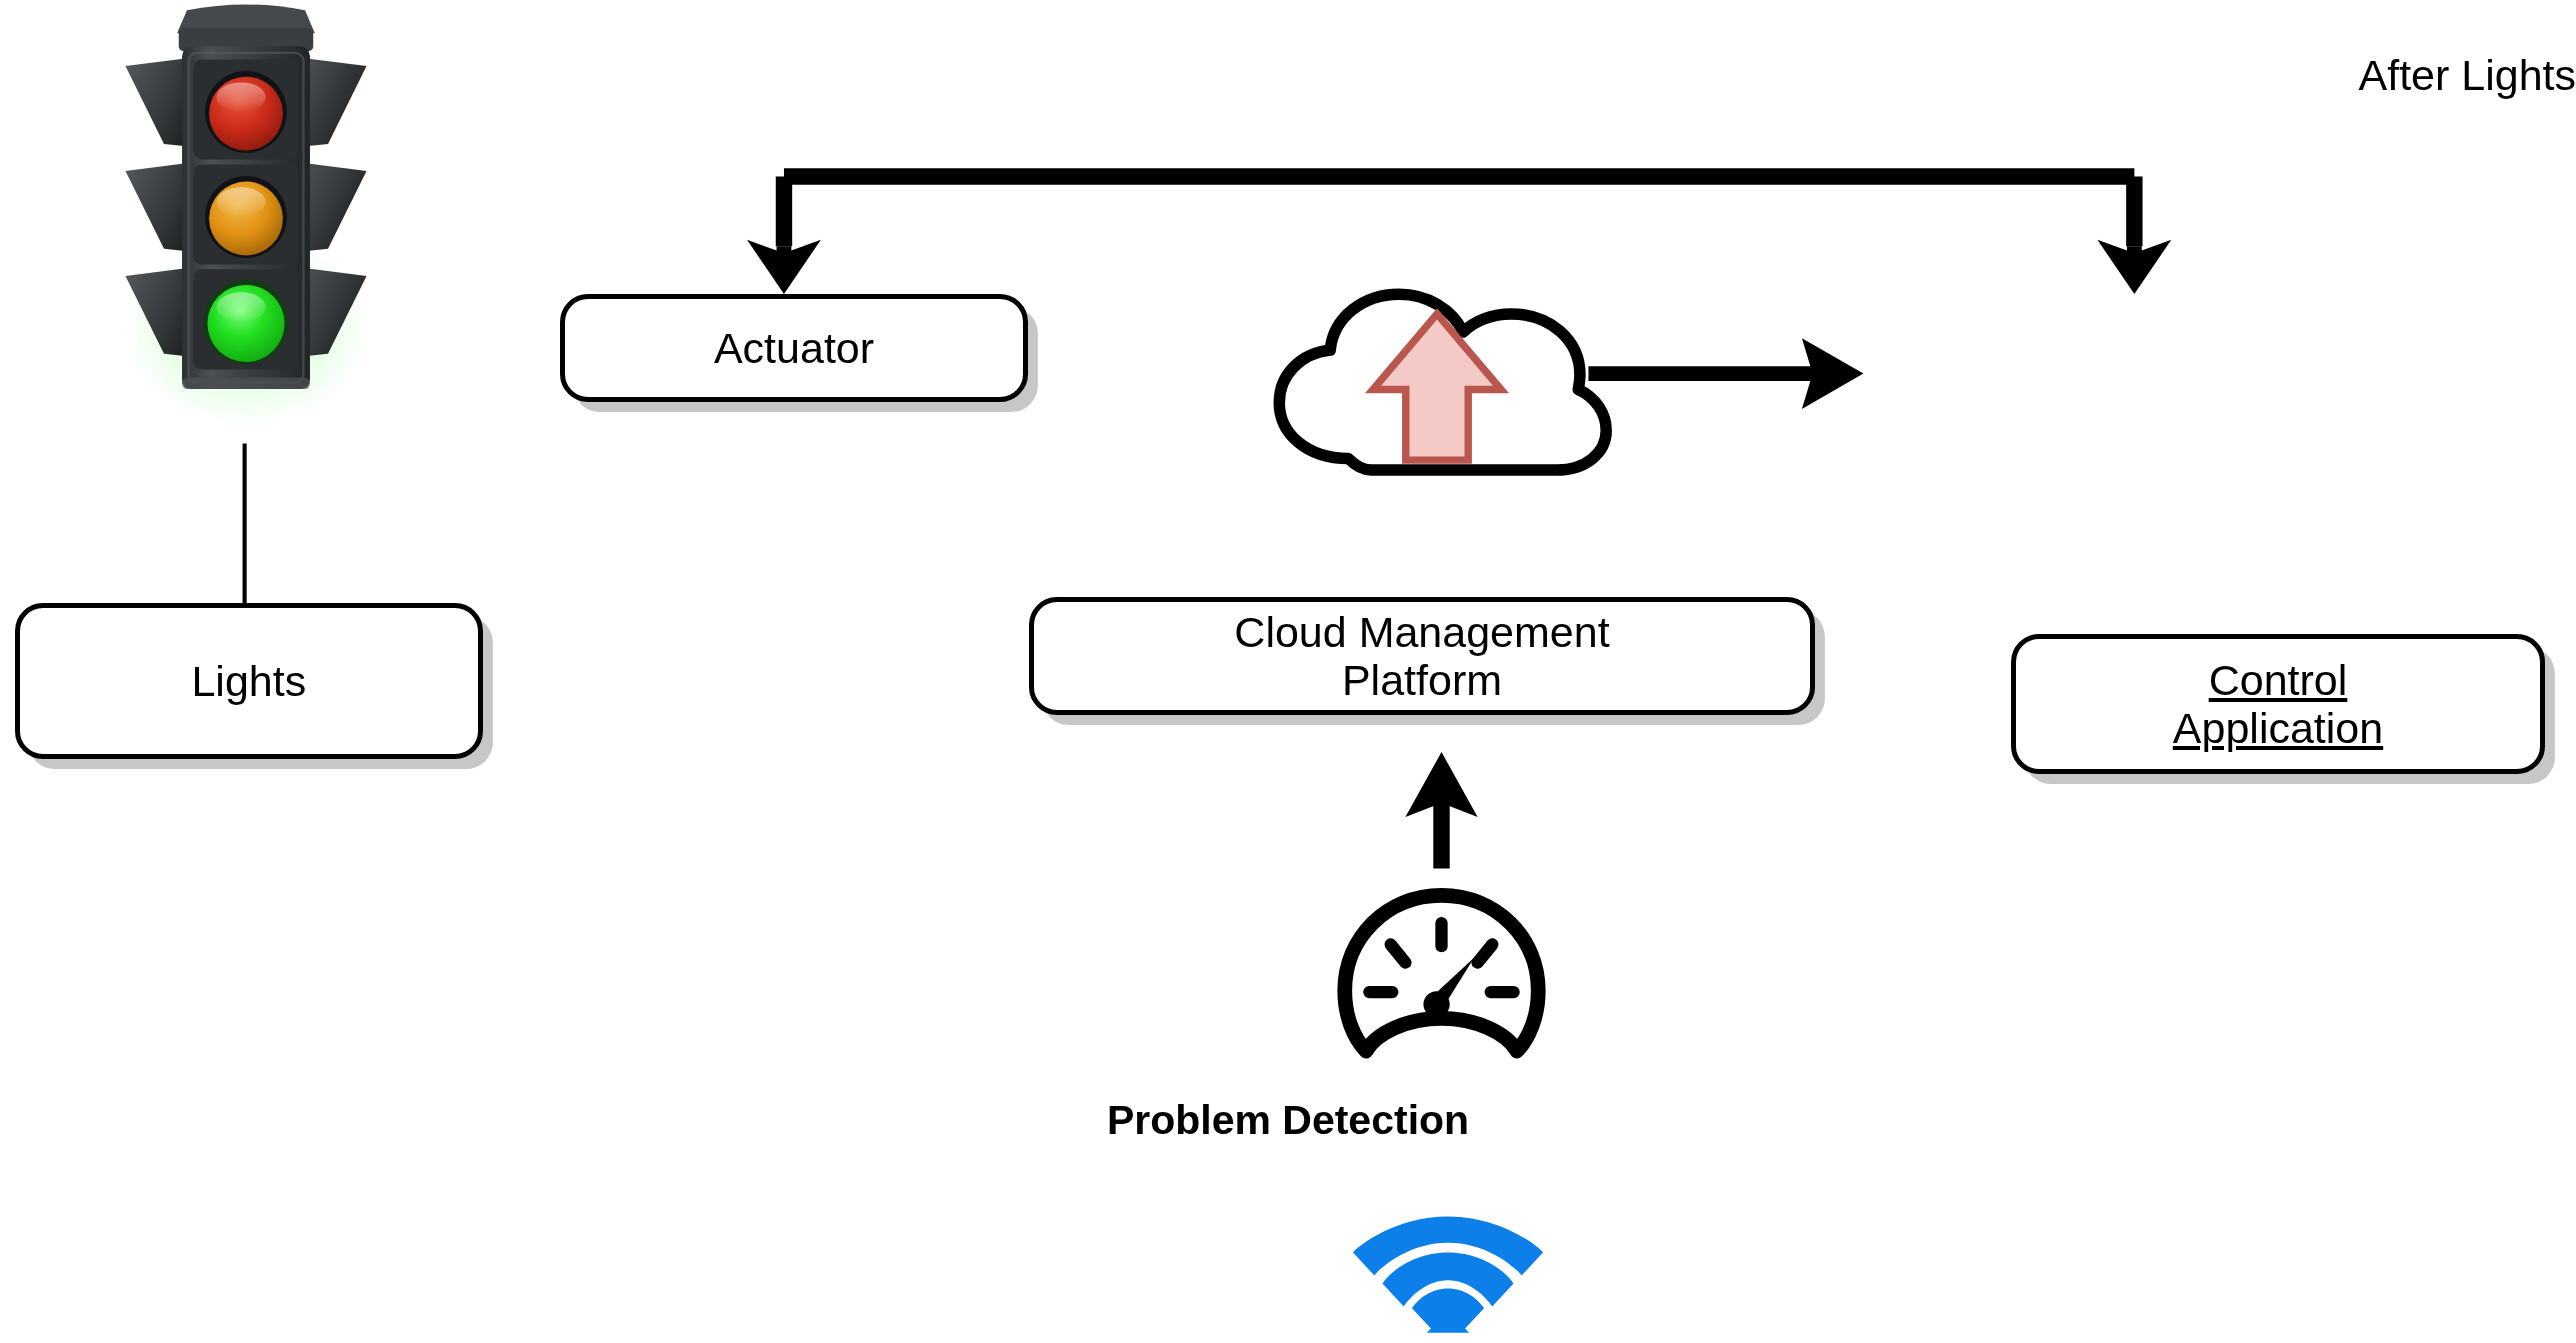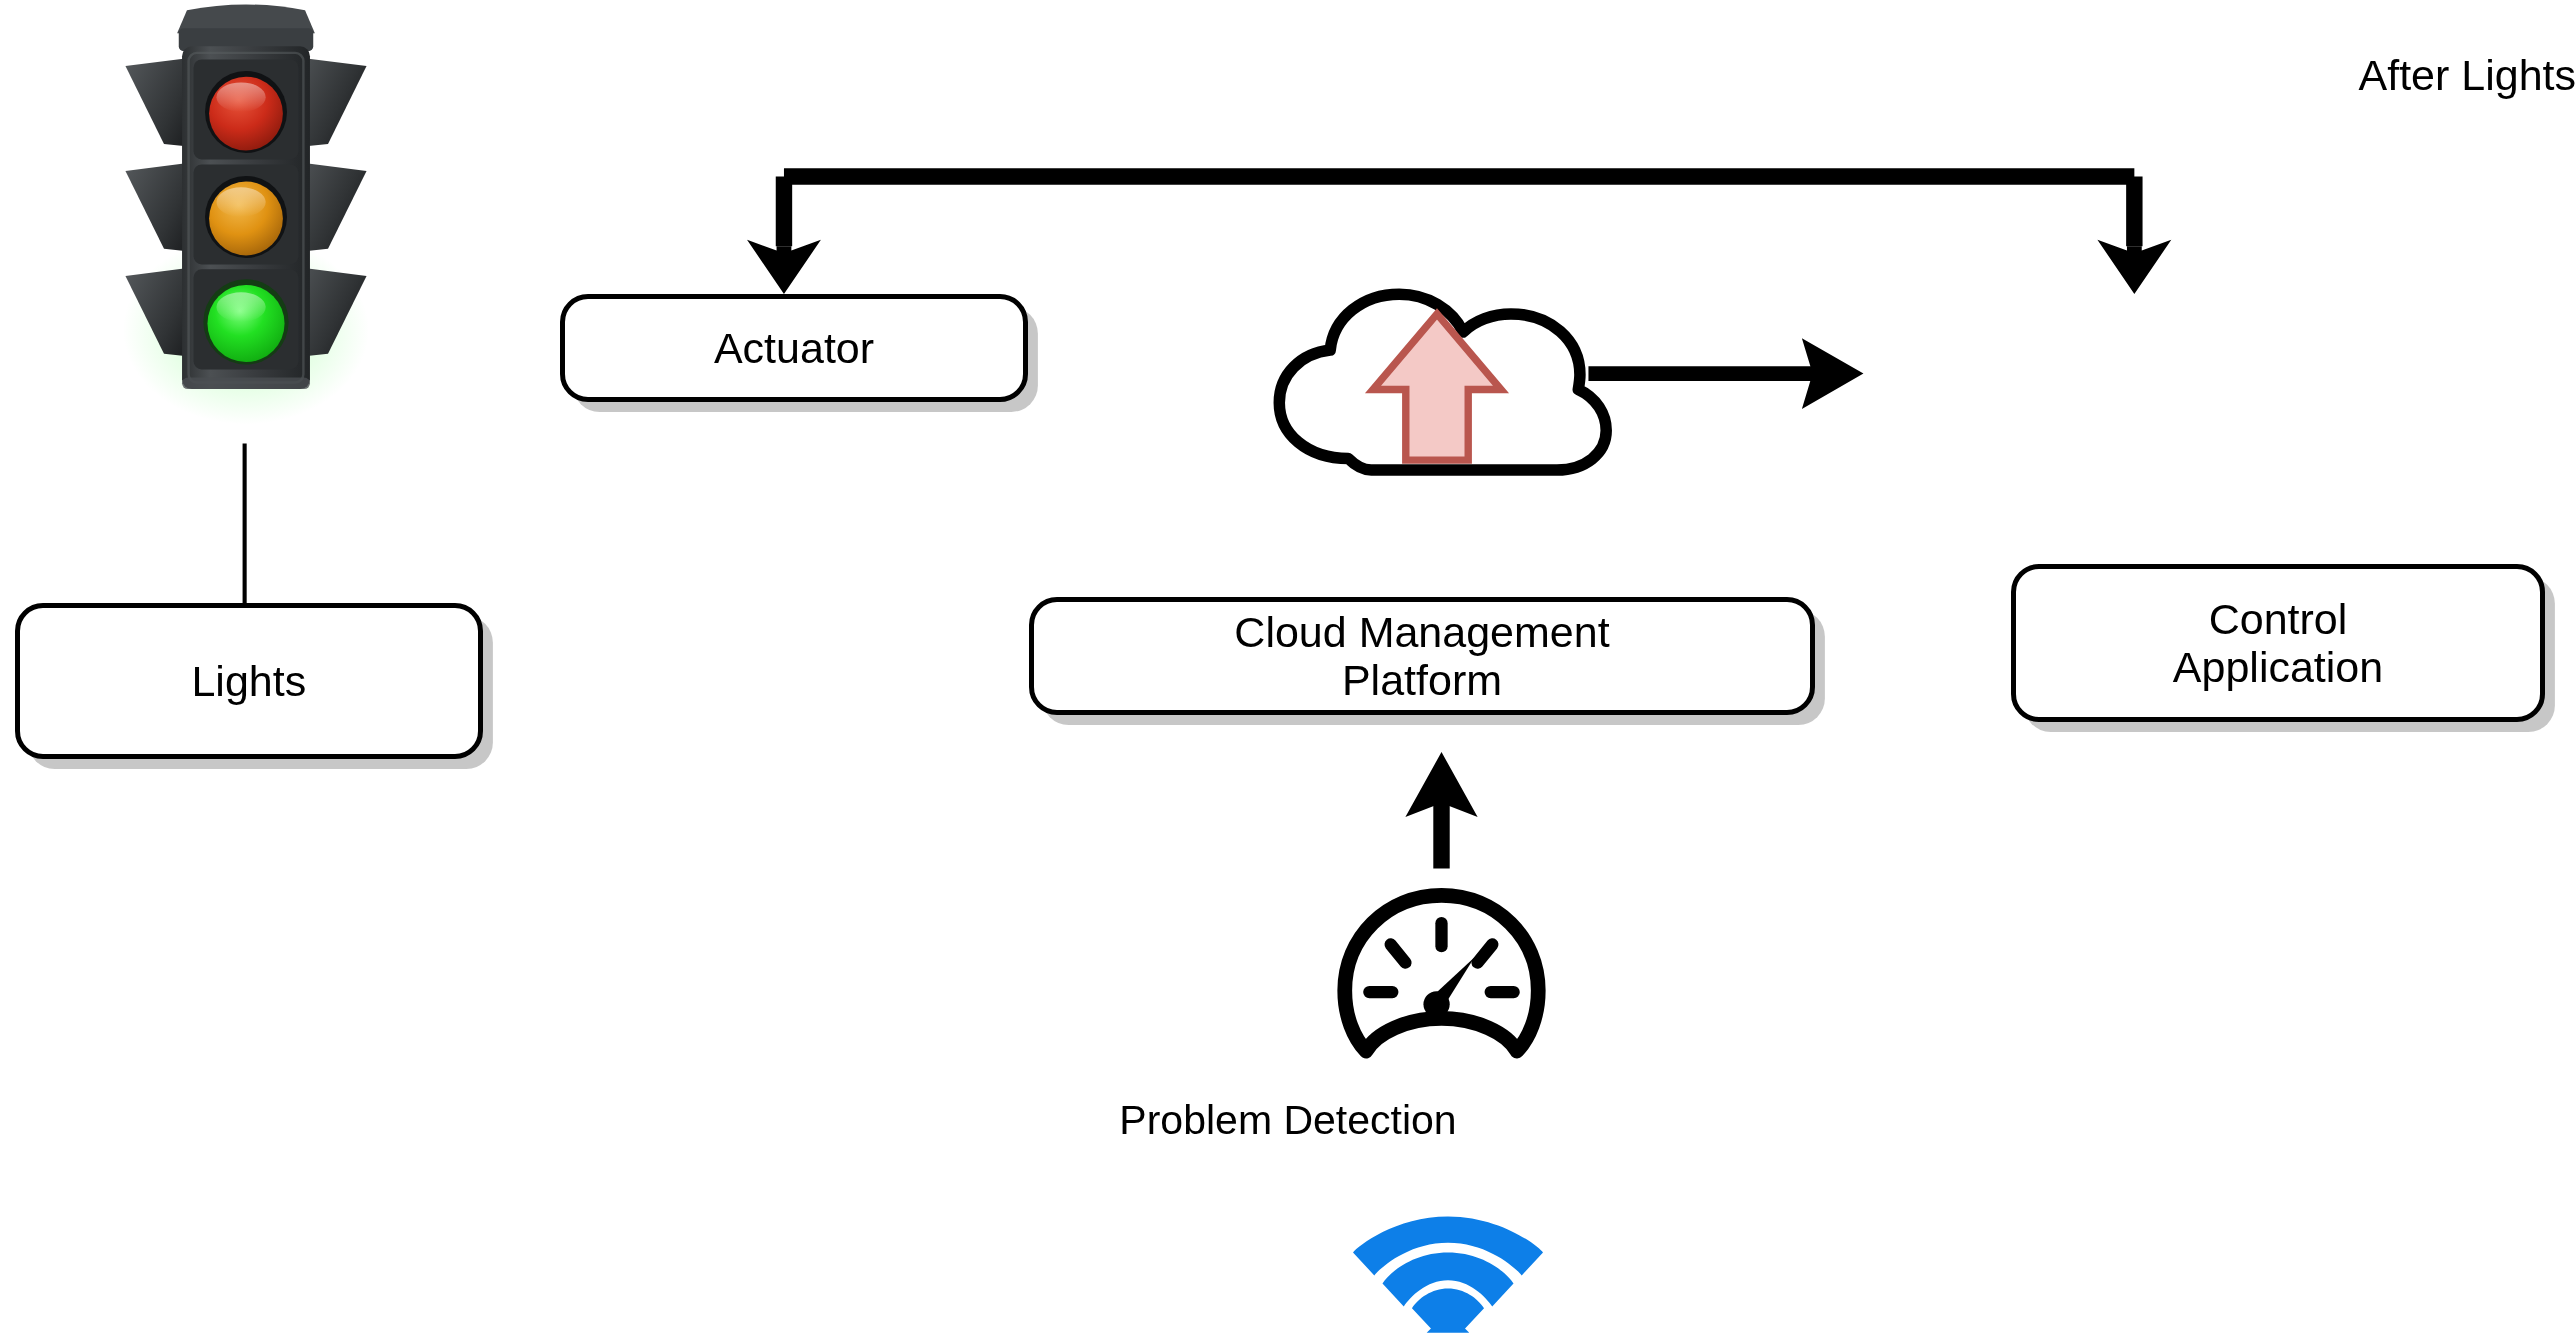--- a/index.html
+++ b/index.html
@@ -197,21 +197,21 @@
   <div class="node" style="left:560px; top:294px; width:468px; height:108px; font-size:43px;">
     <span class="node-label">Actuator</span>
   </div>
 
 
   <div class="node" style="left:1029px; top:597px; width:786px; height:118px; font-size:43px;">
     <span class="node-label">Cloud Management
 Platform</span>
   </div>
 
-  <div class="node" style="left:2011px; top:564px; width:534px; height:158px; font-size:43px;">
+  <div class="node" style="left:2011px; top:634px; width:534px; height:140px; font-size:43px;text-decoration:underline;">
     <span class="node-label">Control
 Application</span>
   </div>
 
   <div class="caption" style="left:0; top:51px; width:2576px; text-align:right; font-size:43px;">
     <span>After Lights</span>
   </div>
 
   <svg class="abs" style="left:1330px; top:887px; width:223px; height:174px; z-index:5;" viewBox="0 0 272 212">
 
@@ -228,21 +228,21 @@
       <line x1="74" y1="70" x2="92" y2="92"></line>
       <line x1="198" y1="70" x2="180" y2="92"></line>
       <line x1="48" y1="128" x2="76" y2="128"></line>
       <line x1="224" y1="128" x2="196" y2="128"></line>
     </g>
 
     <path d="M176 86 L122 136 L136 150 Z" fill="#000000"></path>
     <circle cx="130" cy="143" r="16" fill="#000000"></circle>
   </svg>
 
-  <div class="caption" style="left:0; top:1097px; width:2576px; text-align:center; font-size:41px;">
+  <div class="caption" style="left:0; top:1097px; width:2576px; text-align:center; font-size:41px;font-weight:bold;">
     <span>Problem Detection</span>
   </div>
 
   <svg class="abs" style="left:1353px; top:1208px; width:190px; height:125px; z-index:5;" viewBox="0 0 232 152">
     <g fill="#0d7fe8">
 
       <path d="M116 10 C 52 10 6 46 0 54 L 26 82 C 34 72 68 42 116 42 C 164 42 198 72 206 82 L 232 54 C 226 46 180 10 116 10 Z"></path>
 
       <path d="M116 54 C 76 54 46 76 36 92 L 62 120 C 70 108 90 88 116 88 C 142 88 162 108 170 120 L 196 92 C 186 76 156 54 116 54 Z"></path>
 

